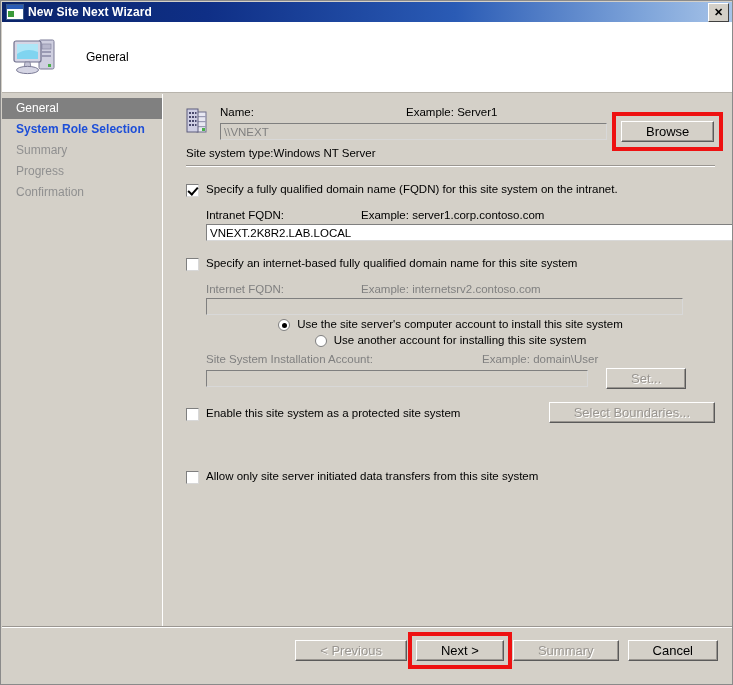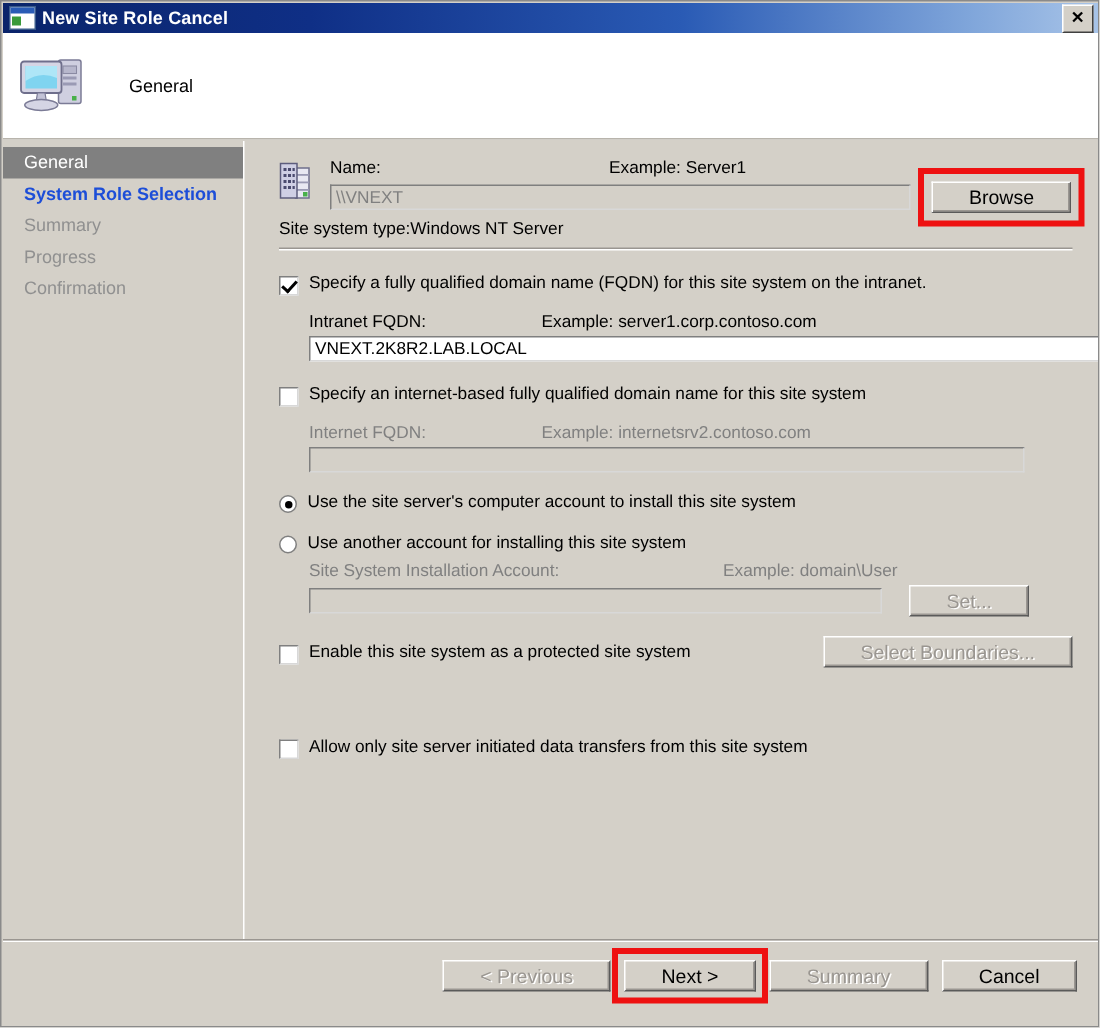--- a/index.html
+++ b/index.html
@@ -278,21 +278,22 @@
     display: flex;
     font-size: 11.5px;
     margin-bottom: 3px;
   }
   .sub-labels.dim { color: #808080; }
   .sub-labels .lbl { width: 155px; }
 
   .radio-row {
     display: flex;
     align-items: flex-start;
-    margin-top: 14px;
+    margin-top: 3px;
+    justify-content: center;
   }
   .radio {
     width: 12px; height: 12px;
     border-radius: 50%;
     background: #ffffff;
     border: 1px solid #7f7f7f;
     box-sizing: border-box;
     flex: none;
     margin-top: 1px;
     position: relative;
@@ -365,21 +366,21 @@
     pointer-events: none;
   }
 </style>
 </head>
 <body>
 
 <div class="window">
 
   <div class="titlebar">
     <div class="title-icon"></div>
-    <div class="title-text">New Site Role Cancel</div>
+    <div class="title-text">New Site Next Wizard</div>
     <div class="close-btn">✕</div>
   </div>
 
   <div class="header">
     <div class="header-icon">
       <svg width="52" height="46" viewBox="0 0 52 46">
         <rect x="27" y="6" width="15" height="29" rx="1.5" fill="#cfcfe0" stroke="#7b7b96" stroke-width="1"></rect>
         <rect x="30" y="10" width="9" height="5" fill="#b7b7cc" stroke="#8a8aa3" stroke-width="0.7"></rect>
         <rect x="30" y="17" width="9" height="2" fill="#9a9ab4"></rect>
         <rect x="30" y="21" width="9" height="2" fill="#9a9ab4"></rect>

